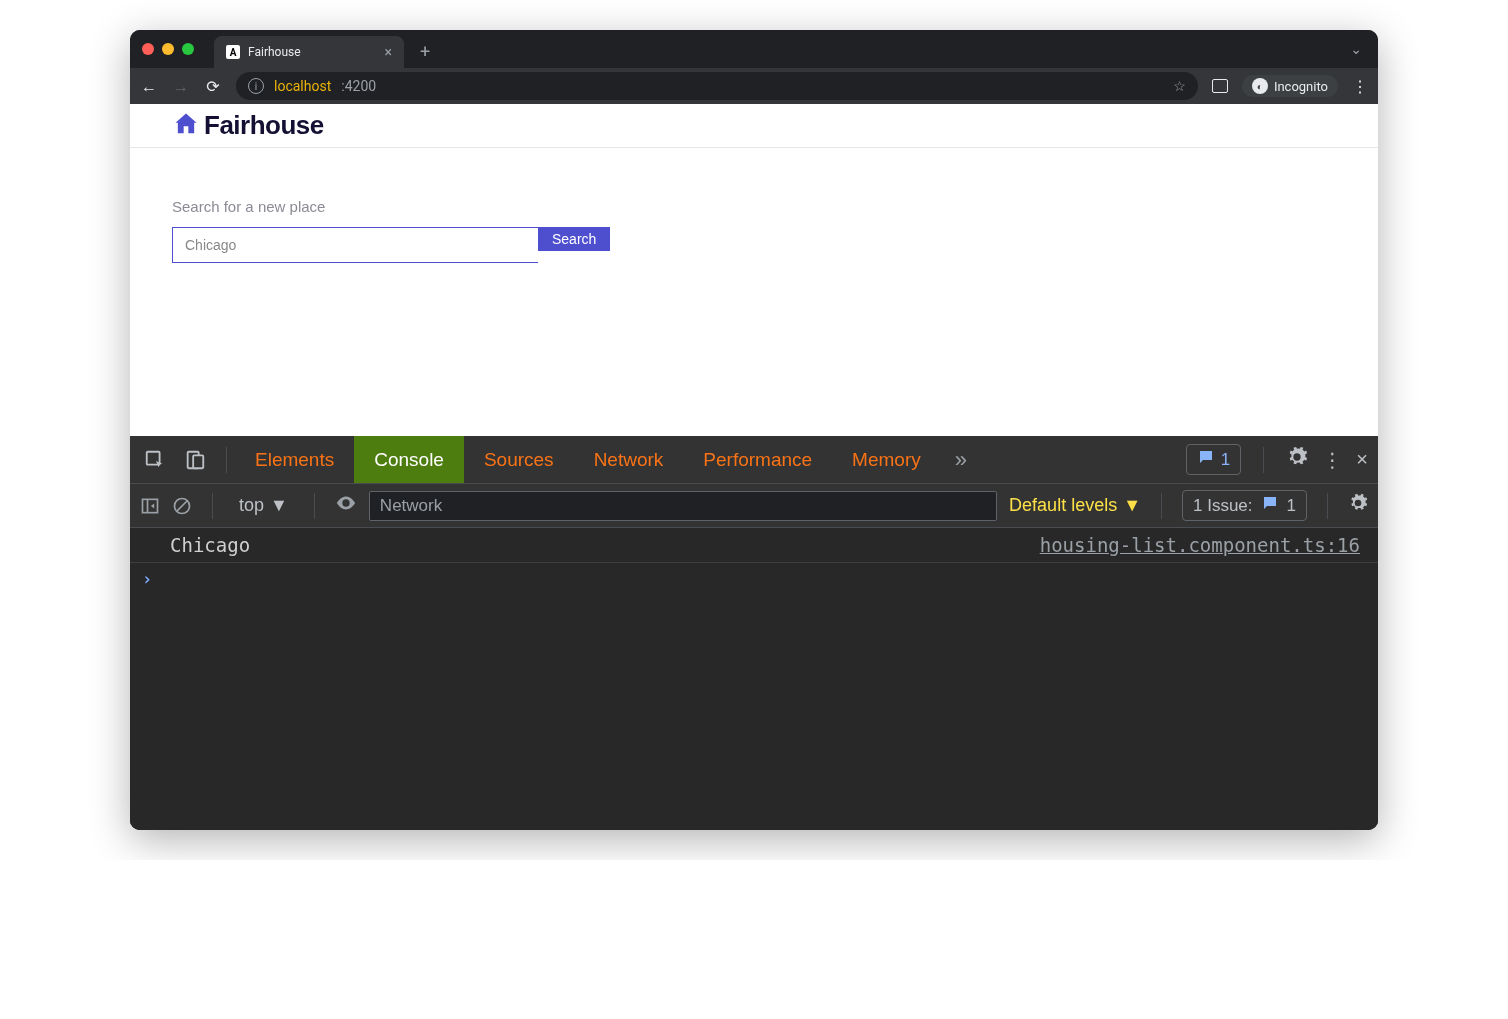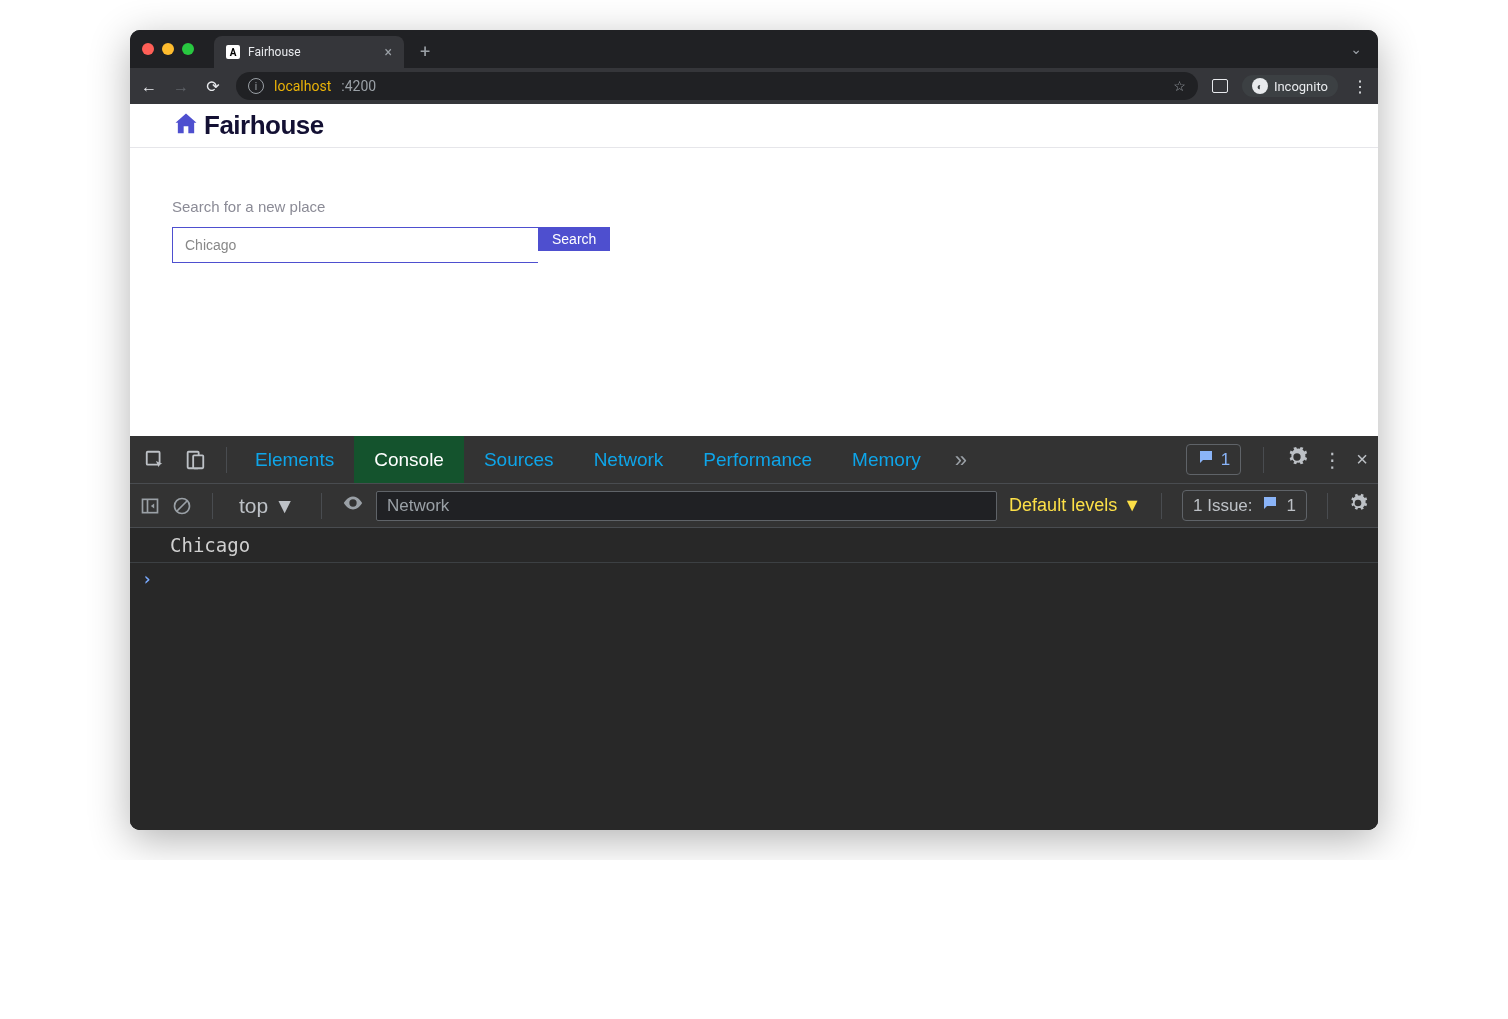--- a/index.html
+++ b/index.html
@@ -174,24 +174,24 @@
   .dt-left-icons { display:flex; align-items:center; gap:18px; padding:0 12px 0 4px; }
   .dt-ico { color:#bdc1c6; font-size:18px; }
   .dt-ico svg { display:block; }
   .dt-divider { width:1px; height:26px; background:#494c50; margin:0 8px; }
   .dt-tab {
     padding:0 20px;
     height:100%;
     display:flex;
     align-items:center;
     font-size:19px;
-    color:#0ea5e9;
+    color:#f97316;
     cursor:pointer;
   }
-  .dt-tab.active { background:#14532d; color:#fff; }
+  .dt-tab.active { background:#4d7c0f; color:#fff; }
   .dt-more { color:#9aa0a6; font-size:22px; padding:0 14px; }
   .dt-right { margin-left:auto; display:flex; align-items:center; gap:14px; }
   .issue-pill {
     border:1px solid #5f6368; border-radius:4px;
     padding:3px 10px; display:flex; align-items:center; gap:6px;
     color:#8ab4f8; font-size:17px;
   }
   .issue-pill .chat { color:#8ab4f8; }
   .gear, .kebab-v, .close-x { color:#bdc1c6; font-size:20px; cursor:pointer; }
 
@@ -201,21 +201,21 @@
     display:flex;
     align-items:center;
     padding:0 10px;
     gap:12px;
     border-bottom:1px solid #494c50;
   }
   .tb-ico { color:#9aa0a6; font-size:18px; }
   .tb-ico svg { display:block; }
   .ctx-select {
     display:flex; align-items:center; gap:6px;
-    color:#bdc1c6; font-size:21px; padding:0 6px;
+    color:#bdc1c6; font-size:18px; padding:0 6px;
   }
   .eye { font-size:20px; color:#9aa0a6; }
   .filter-box {
     flex:1;
     height:30px;
     background:#202124;
     border:1px solid #5f6368;
     border-radius:2px;
     padding:0 10px;
     color:#9aa0a6;
@@ -401,20 +401,21 @@
       <span class="gear">
         <svg width="20" height="20" viewBox="0 0 24 24" fill="#bdc1c6">
             <path d="M12 8a4 4 0 100 8 4 4 0 000-8zm9 4l2 1-1 3-2-1a8 8 0 01-2 2l1 2-3 1-1-2a8 8 0 01-3 0l-1 2-3-1 1-2a8 8 0 01-2-2l-2 1-1-3 2-1a8 8 0 010-3l-2-1 1-3 2 1a8 8 0 012-2l-1-2 3-1 1 2a8 8 0 013 0l1-2 3 1-1 2a8 8 0 012 2l2-1 1 3-2 1a8 8 0 010 3z"></path>
           </svg>
       </span>
     </div>
 
     <div class="console-body">
       <div class="log-row">
         <span class="log-msg">Chicago</span>
+        <span class="log-src">housing-list.component.ts:16</span>
       </div>
       <div class="prompt-row">
         <span class="prompt-caret">›</span>
       </div>
     </div>
 
   </div>
 </div>
 
 </body></html>

